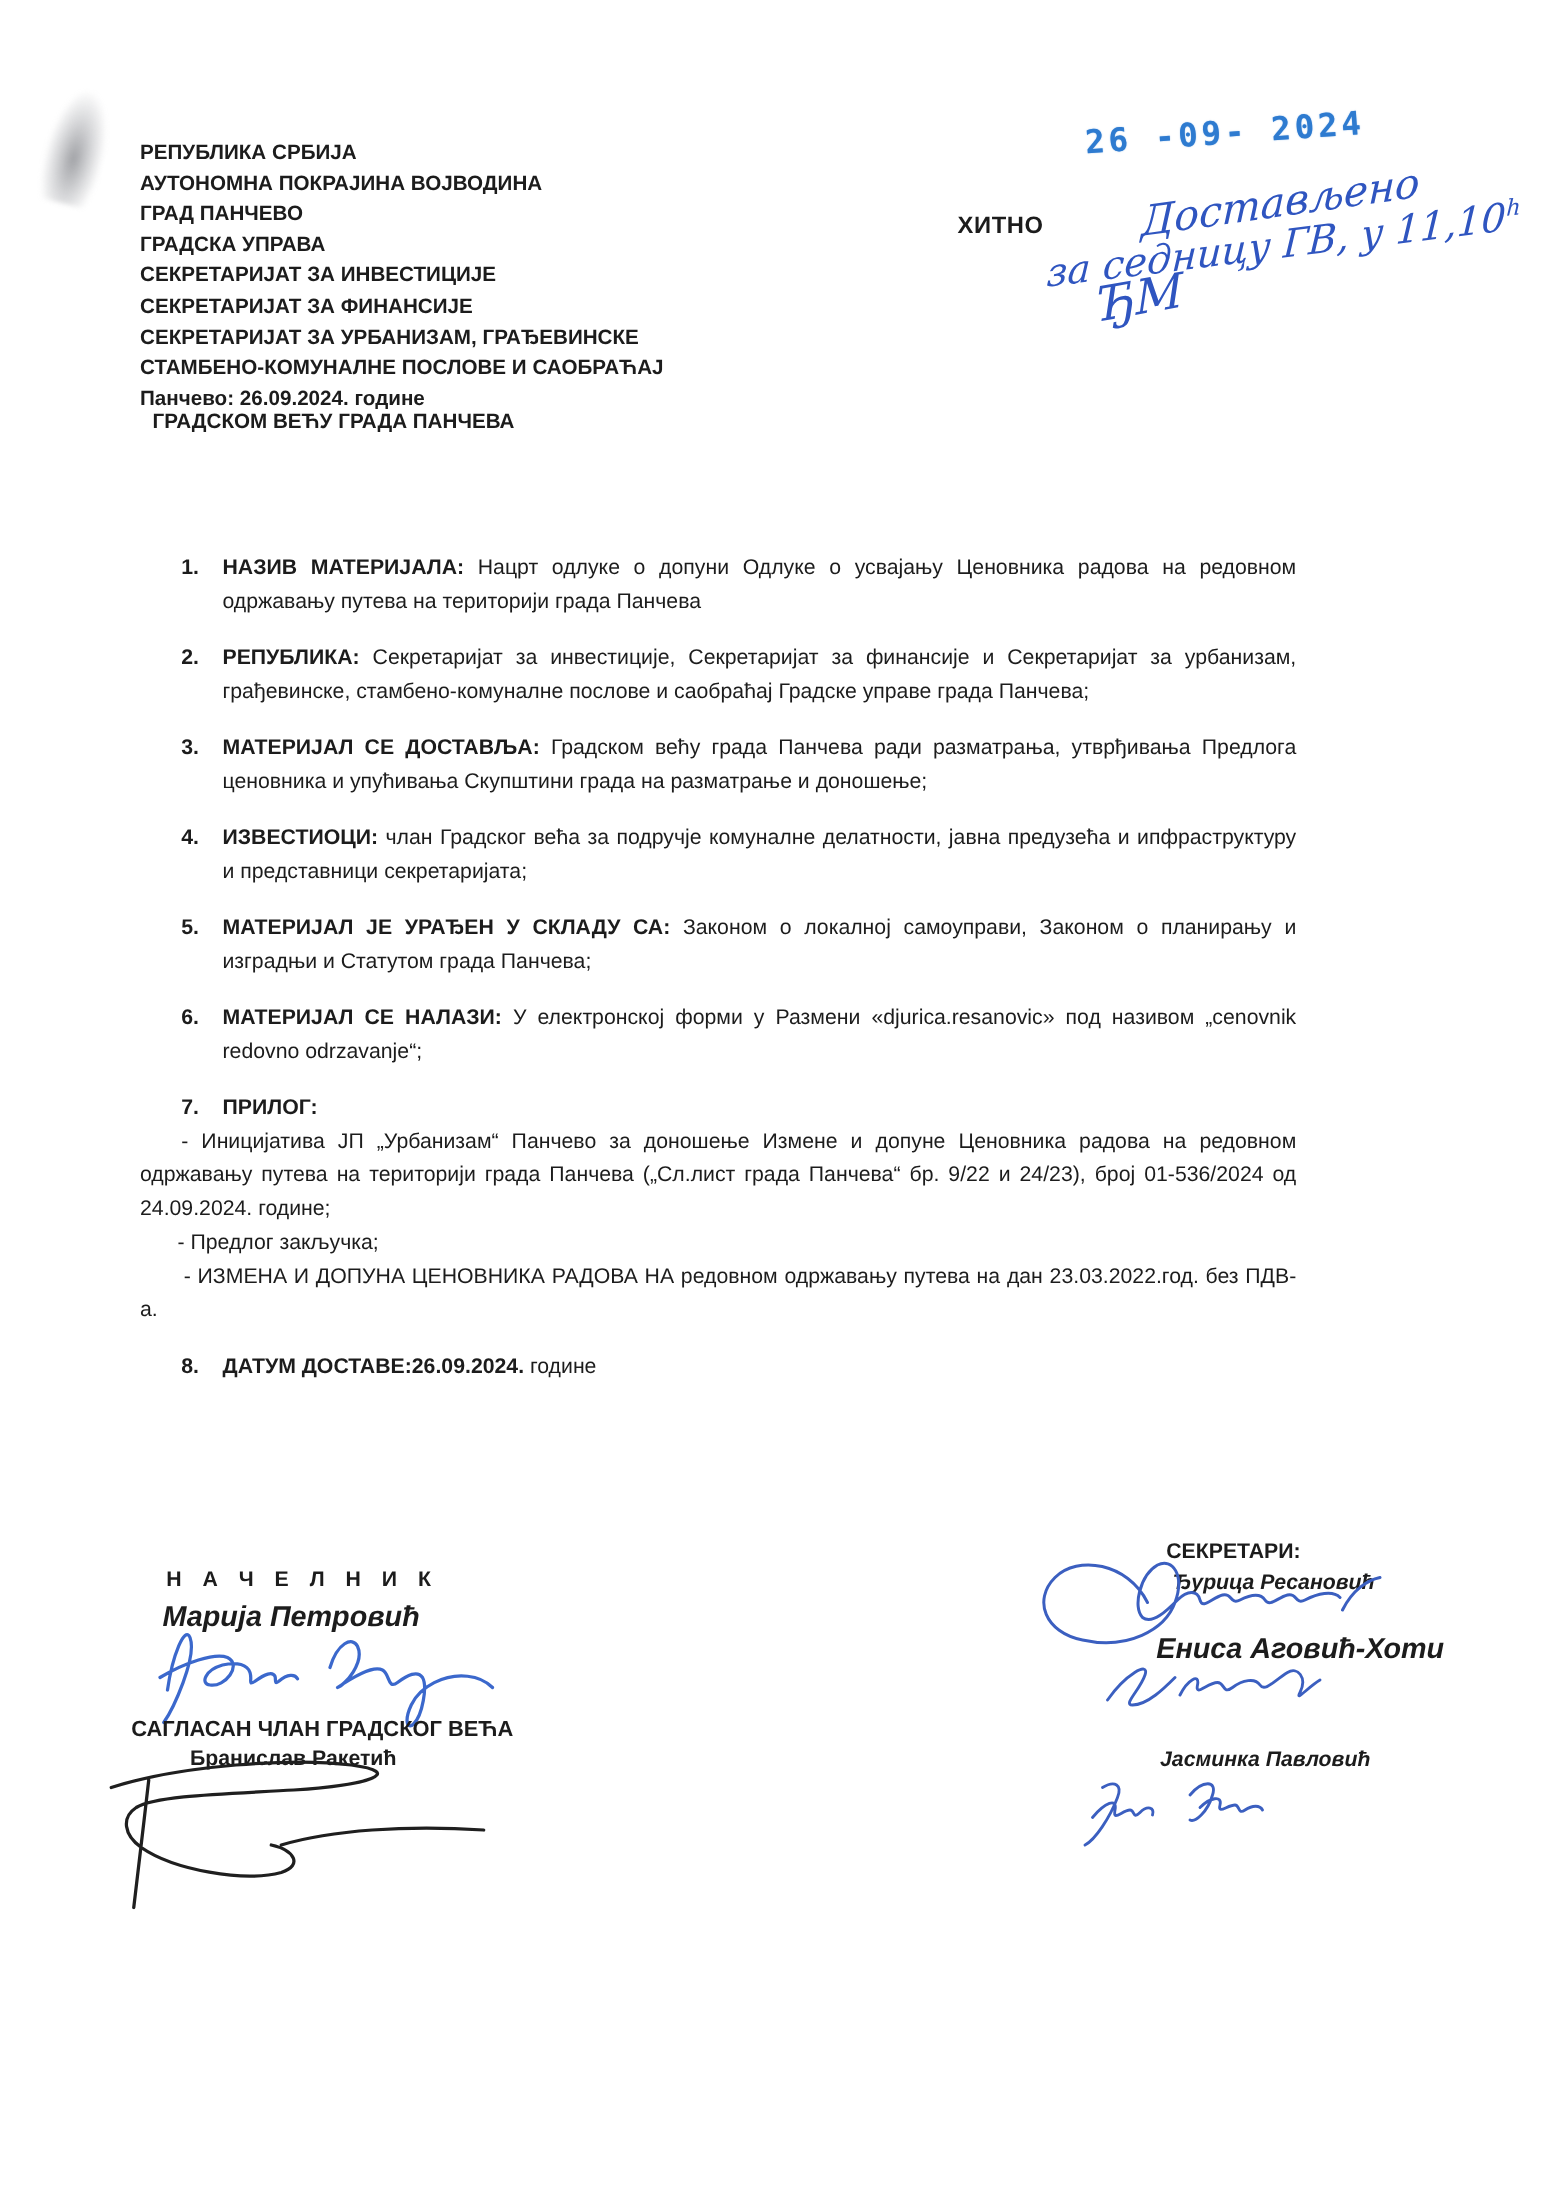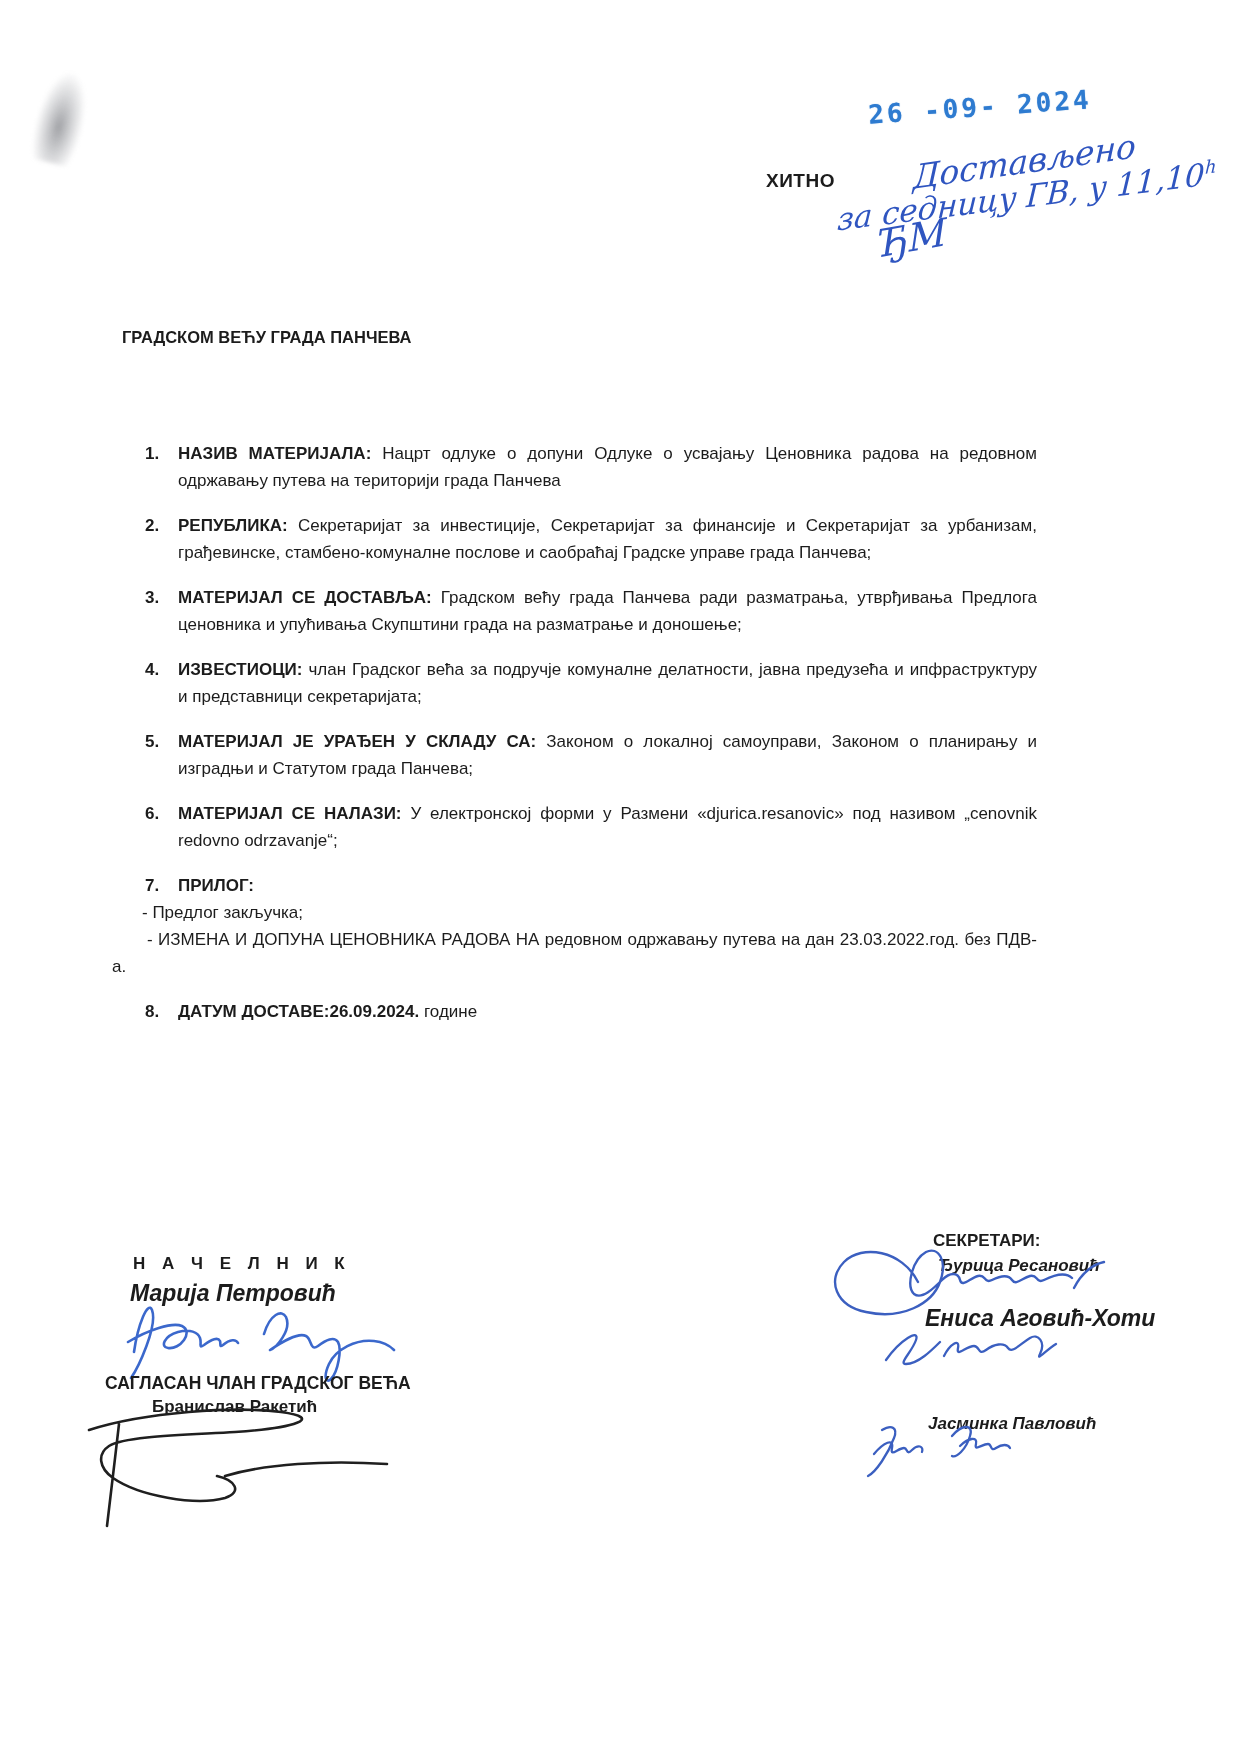--- a/index.html
+++ b/index.html
@@ -37,30 +37,39 @@
   .s4{margin-left:35px;}
   
   .sigblock{position:absolute;}
   .nacelnik-title{left:133px;top:1254px;font-size:17px;font-weight:bold;letter-spacing:6px;}
   .nacelnik-name{left:130px;top:1280px;font-size:23px;font-weight:bold;font-style:italic;}
   .saglasan-title{left:105px;top:1373px;font-size:17.5px;font-weight:bold;}
   .saglasan-name{left:152px;top:1397px;font-size:17px;font-weight:bold;}
   .sekretari-title{left:933px;top:1231px;font-size:17px;font-weight:bold;}
   .sek-name1{left:938px;top:1256px;font-size:17px;font-weight:bold;font-style:italic;}
   .sek-name2{left:925px;top:1305px;font-size:23px;font-weight:bold;font-style:italic;}
-  .sek-name3{left:928px;top:1398px;font-size:17px;font-weight:bold;font-style:italic;margin-top:16px;}
+  .sek-name3{left:928px;top:1398px;font-size:17px;font-weight:bold;font-style:italic;}
   svg{position:absolute;overflow:visible;}
 </style>
 </head>
 <body>
 
 <div class="page">
 
   <div class="smudge"></div>
 
+  <div class="hdr">РЕПУБЛИКА СРБИЈА
+АУТОНОМНА ПОКРАЈИНА ВОЈВОДИНА
+ГРАД ПАНЧЕВО
+ГРАДСКА УПРАВА
+СЕКРЕТАРИЈАТ ЗА ИНВЕСТИЦИЈЕ
+СЕКРЕТАРИЈАТ ЗА ФИНАНСИЈЕ
+СЕКРЕТАРИЈАТ ЗА УРБАНИЗАМ, ГРАЂЕВИНСКЕ
+СТАМБЕНО-КОМУНАЛНЕ ПОСЛОВЕ И САОБРАЋАЈ
+Панчево: 26.09.2024. године</div>
 
   <div class="urgent">ХИТНО</div>
 
   <div class="stamp">26 -09- 2024</div>
 
   <div class="hw hw1">Достављено</div>
   <div class="hw hw2"><span>за седницу ГВ, у 11,10</span><sup>h</sup></div>
   <div class="hw hw3">ЂМ</div>
 
   <div class="addressee">ГРАДСКОМ ВЕЋУ ГРАДА ПАНЧЕВА</div>
@@ -100,20 +109,21 @@
     <div class="item">
       <span class="num">6.</span>
       <span class="lbl">МАТЕРИЈАЛ СЕ НАЛАЗИ:</span>
       <span>У електронској форми у Размени «djurica.resanovic» под називом „cenovnik redovno odrzavanje“;</span>
     </div>
 
     <div class="item">
       <span class="num">7.</span>
       <span class="lbl">ПРИЛОГ:</span>
       <div class="subs">
+        <p class="sub s0">- Иницијатива ЈП „Урбанизам“ Панчево за доношење Измене и допуне Ценовника радова на редовном одржавању путева на територији града Панчева („Сл.лист града Панчева“ бр. 9/22 и 24/23), број 01-536/2024  од 24.09.2024. године;</p>
         <p class="sub s1">- Предлог закључка;</p>
         <p class="sub s3">- ИЗМЕНА И ДОПУНА ЦЕНОВНИКА РАДОВА НА редовном одржавању путева на дан 23.03.2022.год.  без ПДВ-а.</p>
       </div>
     </div>
 
     <div class="item">
       <span class="num">8.</span>
       <span class="lbl">ДАТУМ ДОСТАВЕ:26.09.2024.</span>
       <span>године</span>
     </div>

